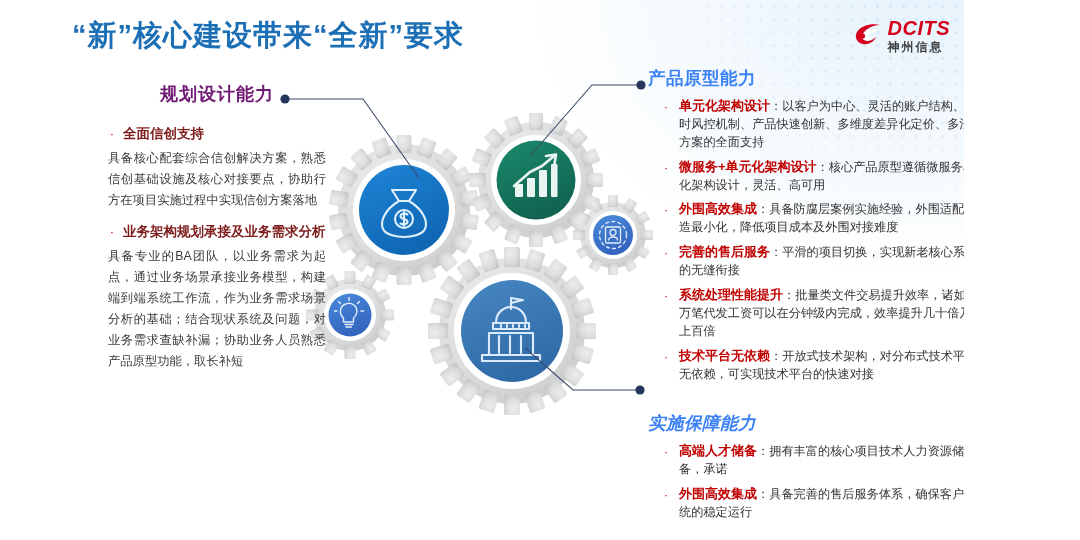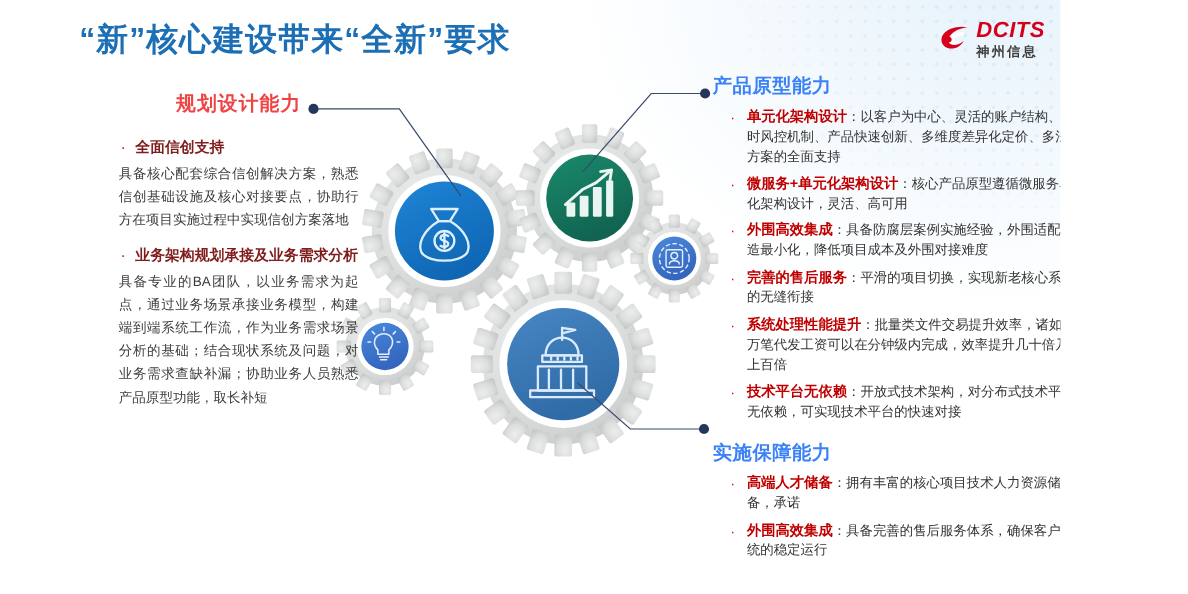--- a/index.html
+++ b/index.html
@@ -38,21 +38,21 @@
     display:flex;align-items:center;gap:5px;height:42px;
   }
   .logo-mark{width:30px;height:30px;position:relative;flex:0 0 auto;}
   .logo-txt{display:flex;flex-direction:column;line-height:1;}
   .logo-en{font-size:20px;font-weight:bold;color:#d6001c;letter-spacing:.5px;font-style:italic;}
   .logo-cn{font-size:12px;font-weight:bold;color:#404040;letter-spacing:2px;margin-top:3px;}
 
   
   .left-col{position:absolute;left:108px;top:82px;width:218px;}
   .col-head{
-    font-size:18px;font-weight:bold;color:#ef4444;letter-spacing:1px;
+    font-size:18px;font-weight:bold;color:#701a75;letter-spacing:1px;
     text-align:center;margin:0 0 18px 0;
   }
   .bullet-row{display:flex;gap:7px;margin-top:11px;}
   .bullet-dot{
     color:#c00000;font-size:13px;line-height:1.35;flex:0 0 auto;
     width:8px;text-align:center;padding-top:1px;
   }
   .bullet-head{
     color:#7f1d1d;font-weight:bold;font-size:13.5px;line-height:1.45;
   }
@@ -60,21 +60,21 @@
     font-size:12.3px;line-height:1.72;color:#3c3c3c;margin:4px 0 0 0;
     text-align:justify;
   }
 
   
   .right-col{position:absolute;left:648px;top:66px;width:340px;}
   .sect-head{
     font-size:17.5px;font-weight:bold;color:#3b82f6;letter-spacing:.5px;
     margin:0 0 7px 0;
   }
-  .sect-head.second{margin-top:16px;}
+  .sect-head.second{margin-top:28px;font-style:italic;}
   .ritem{display:flex;gap:9px;margin-bottom:6px;padding-left:14px;}
   .ritem .bullet-dot{font-size:12px;padding-top:2px;}
   .ritem-body{font-size:12.2px;line-height:1.46;color:#333;}
   .ritem-body b{color:#c00000;font-weight:bold;font-size:13px;}
 
   
   .gears{position:absolute;left:310px;top:92px;width:350px;height:345px;}
   .gears svg{display:block;width:350px;height:345px;overflow:visible;}
 
   

